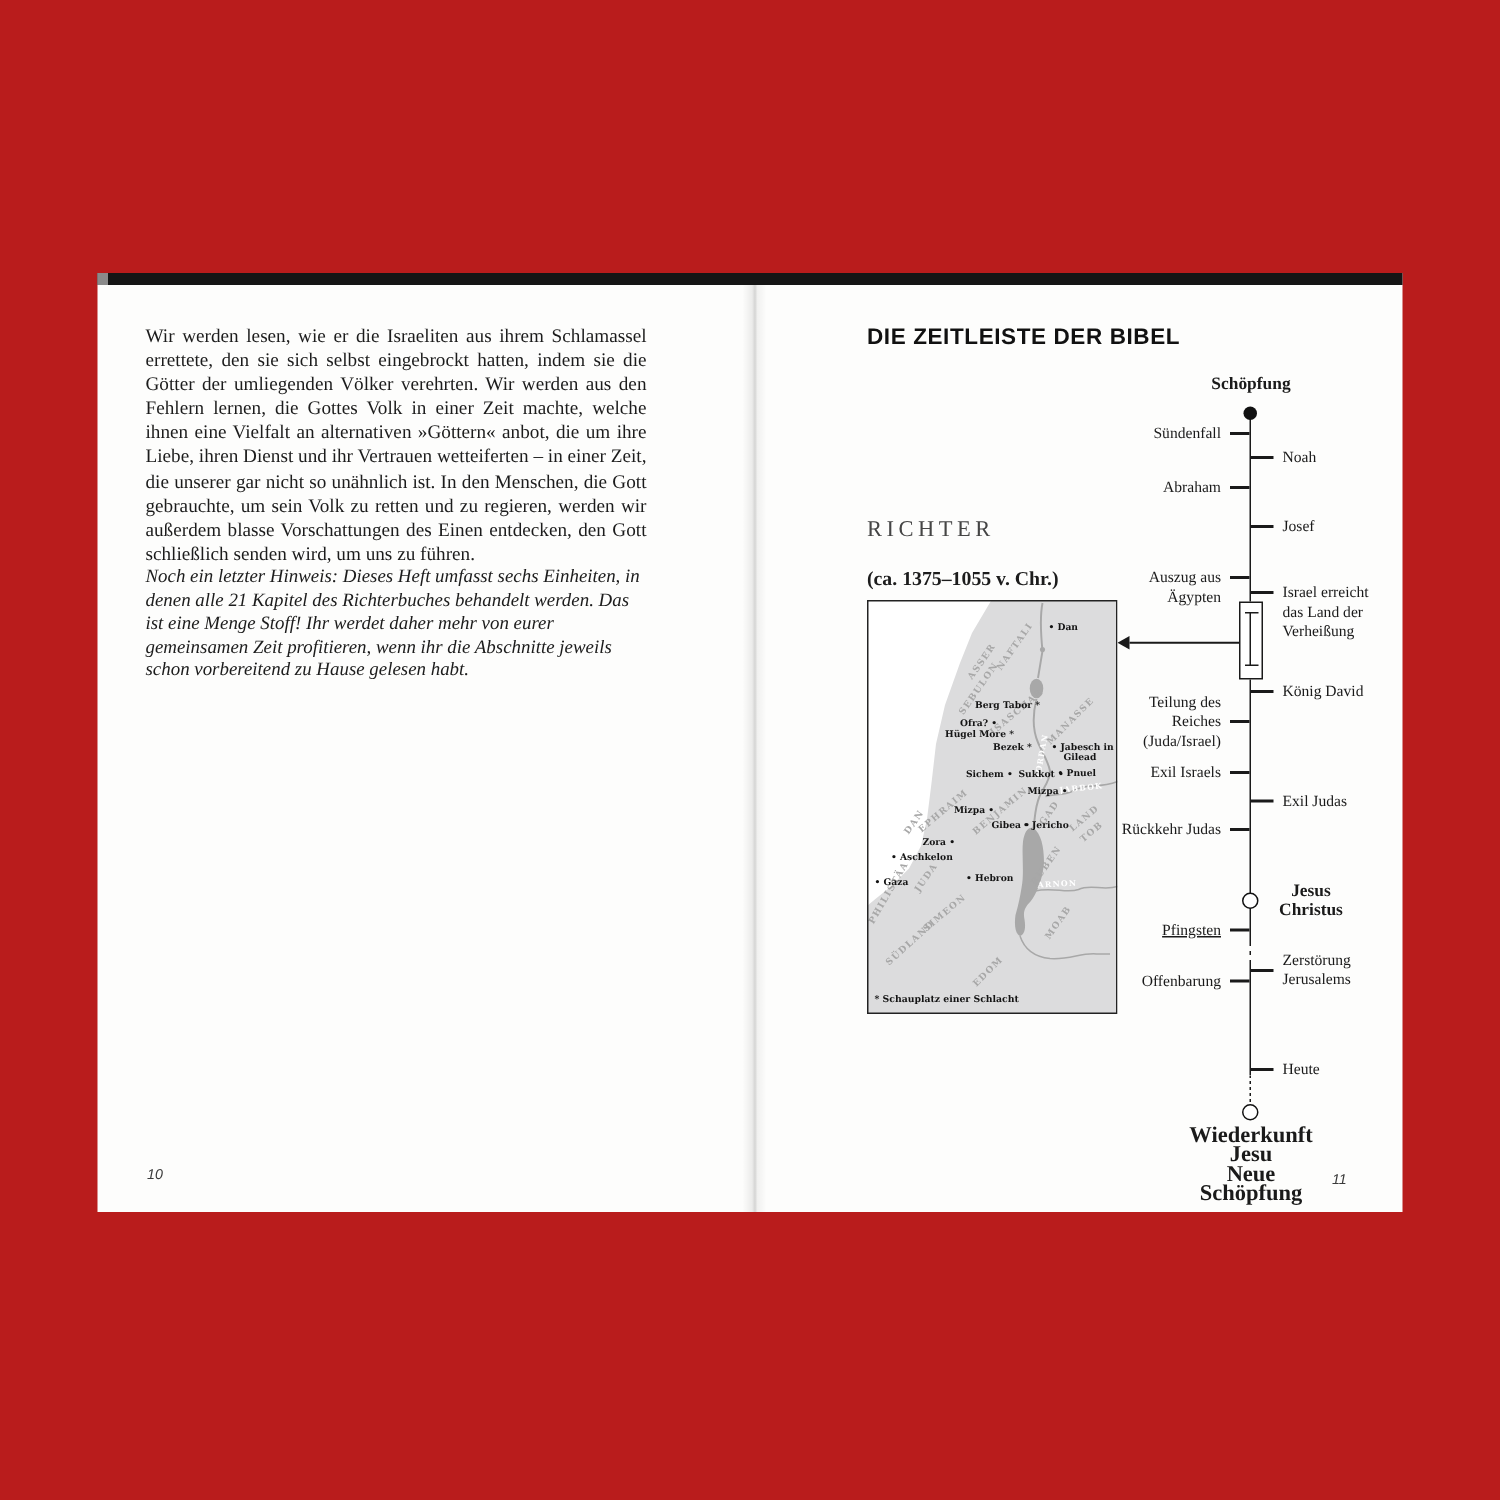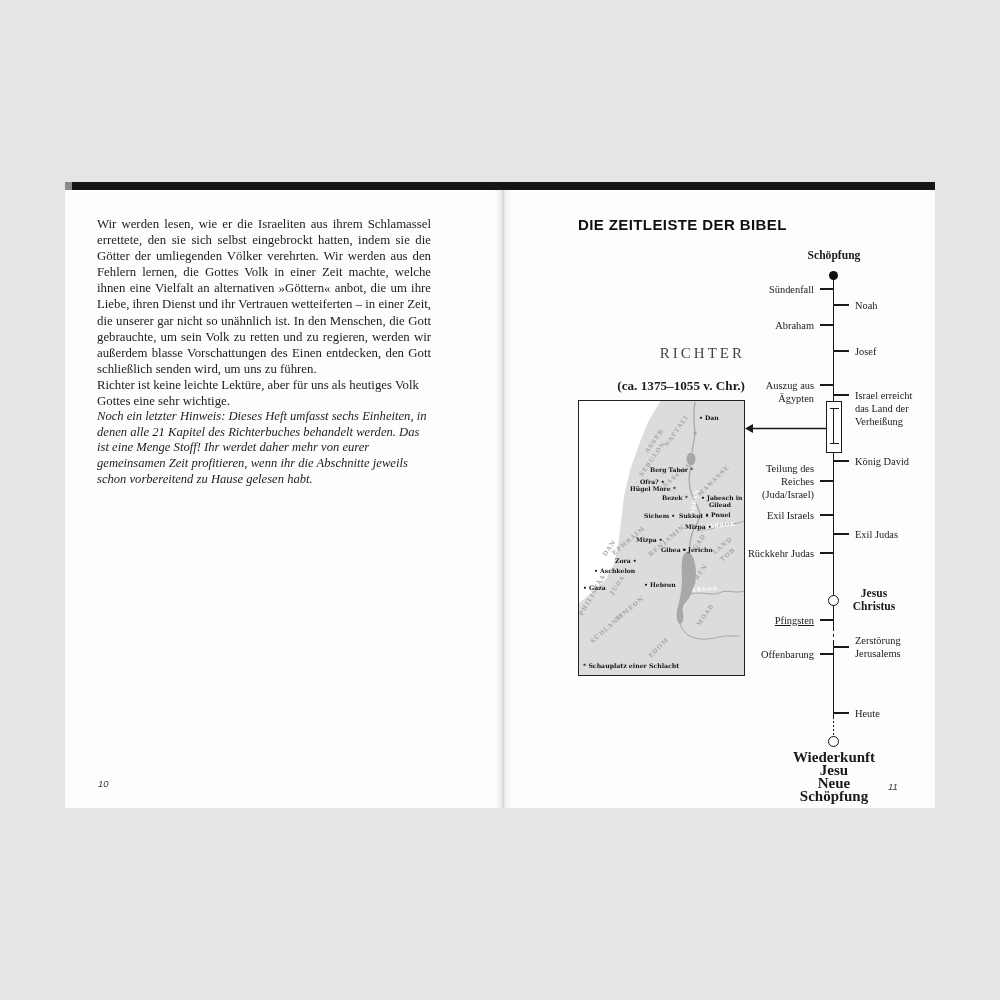--- a/index.html
+++ b/index.html
@@ -1,16 +1,16 @@
 <!DOCTYPE html>
 <html lang="de"><head>
 <meta charset="utf-8">
 <style>
   html,body{margin:0;padding:0;background:#000;}
-  .canvas{position:relative;width:1000px;height:1000px;background:#e5e5e5;overflow:hidden;
+  .canvas{position:relative;width:1000px;height:1000px;background:#b91c1c;overflow:hidden;
           font-family:"Liberation Serif",serif;}
   .spread{position:absolute;left:65px;top:182px;width:870px;height:626px;background:#fdfdfc;}
   .top-edge{position:absolute;left:0;top:0;width:870px;height:8px;background:#151515;}
   .corner-mark{position:absolute;left:0;top:0;width:7px;height:8px;background:#8a8a8a;}
   .spine{position:absolute;left:430px;top:8px;width:16px;height:618px;pointer-events:none;
          background:linear-gradient(to right,rgba(0,0,0,0) 0%,rgba(0,0,0,0.07) 40%,rgba(0,0,0,0.16) 52%,rgba(0,0,0,0.05) 62%,rgba(0,0,0,0) 100%);}
   .page{position:absolute;top:8px;width:435px;height:618px;}
   .page-left{left:0;}
   .page-right{left:435px;}
 
@@ -24,21 +24,21 @@
   .pagenum{position:absolute;font-family:"Liberation Sans",sans-serif;font-size:9.5px;color:#3a3a3a;font-style:italic;}
   .pn-left{left:33px;top:588px;}
   .pn-right{left:388px;top:591px;}
 
   
   .rp-heading{position:absolute;left:78px;top:26px;margin:0;font-family:"Liberation Sans",sans-serif;
               font-size:15px;font-weight:700;letter-spacing:.4px;color:#111;}
   .rp-intro{position:absolute;left:78px;top:58px;font-size:13px;line-height:17.4px;color:#1c1c1c;white-space:pre-line;}
 
   
-  .map-heading{position:absolute;left:78px;top:155px;width:167px;text-align:right;color:#1c1c1c;}
+  .map-heading{position:absolute;left:78px;top:155px;width:167px;text-align:left;color:#1c1c1c;}
   .map-title{font-size:15px;letter-spacing:3px;color:#454545;}
   .map-subtitle{font-size:13.2px;font-weight:700;margin-top:16px;}
 
   
   .map{position:absolute;left:78px;top:210px;}
   .rg{font-family:"DejaVu Serif",serif;font-weight:600;font-size:6px;fill:#a7a7a7;letter-spacing:1px;text-anchor:middle;}
   .wt{font-family:"DejaVu Serif",serif;font-weight:600;font-size:5.2px;fill:#ffffff;letter-spacing:.8px;text-anchor:middle;}
   .pl{font-family:"DejaVu Serif",serif;font-weight:700;font-size:6.1px;fill:#141414;}
   .map-caption{font-family:"DejaVu Serif",serif;font-weight:600;font-size:6.2px;fill:#141414;}
 
@@ -77,21 +77,20 @@
 
 <div class="canvas">
   <div class="spread">
     <div class="top-edge">
       <div class="corner-mark"></div>
     </div>
 
     <div class="page page-left">
       <div class="textblock">
         <p class="p1">Wir werden lesen, wie er die Israeliten aus ihrem Schlamassel errettete, den sie sich selbst eingebrockt hatten, indem sie die Götter der umliegenden Völker verehrten. Wir werden aus den Fehlern lernen, die Gottes Volk in einer Zeit machte, welche ihnen eine Vielfalt an alternativen »Göttern« anbot, die um ihre Liebe, ihren Dienst und ihr Vertrauen wetteiferten – in einer Zeit, die unserer gar nicht so unähnlich ist. In den Menschen, die Gott gebrauchte, um sein Volk zu retten und zu regieren, werden wir außerdem blasse Vorschattungen des Einen entdecken, den Gott schließlich senden wird, um uns zu führen.</p>
-        <p class="p2">Richter ist keine leichte Lektüre, aber für uns als heutiges Volk Gottes eine sehr wichtige.</p>
         <p class="p3">Noch ein letzter Hinweis: Dieses Heft umfasst sechs Einheiten, in denen alle 21 Kapitel des Richterbuches behandelt werden. Das ist eine Menge Stoff! Ihr werdet daher mehr von eurer gemeinsamen Zeit profitieren, wenn ihr die Abschnitte jeweils schon vorbereitend zu Hause gelesen habt.</p>
       </div>
       <div class="pagenum pn-left">10</div>
     </div>
 
     <div class="page page-right">
       <h1 class="rp-heading">DIE ZEITLEISTE DER BIBEL</h1>
 
       <div class="map-heading">
         <div class="map-title">RICHTER</div>

